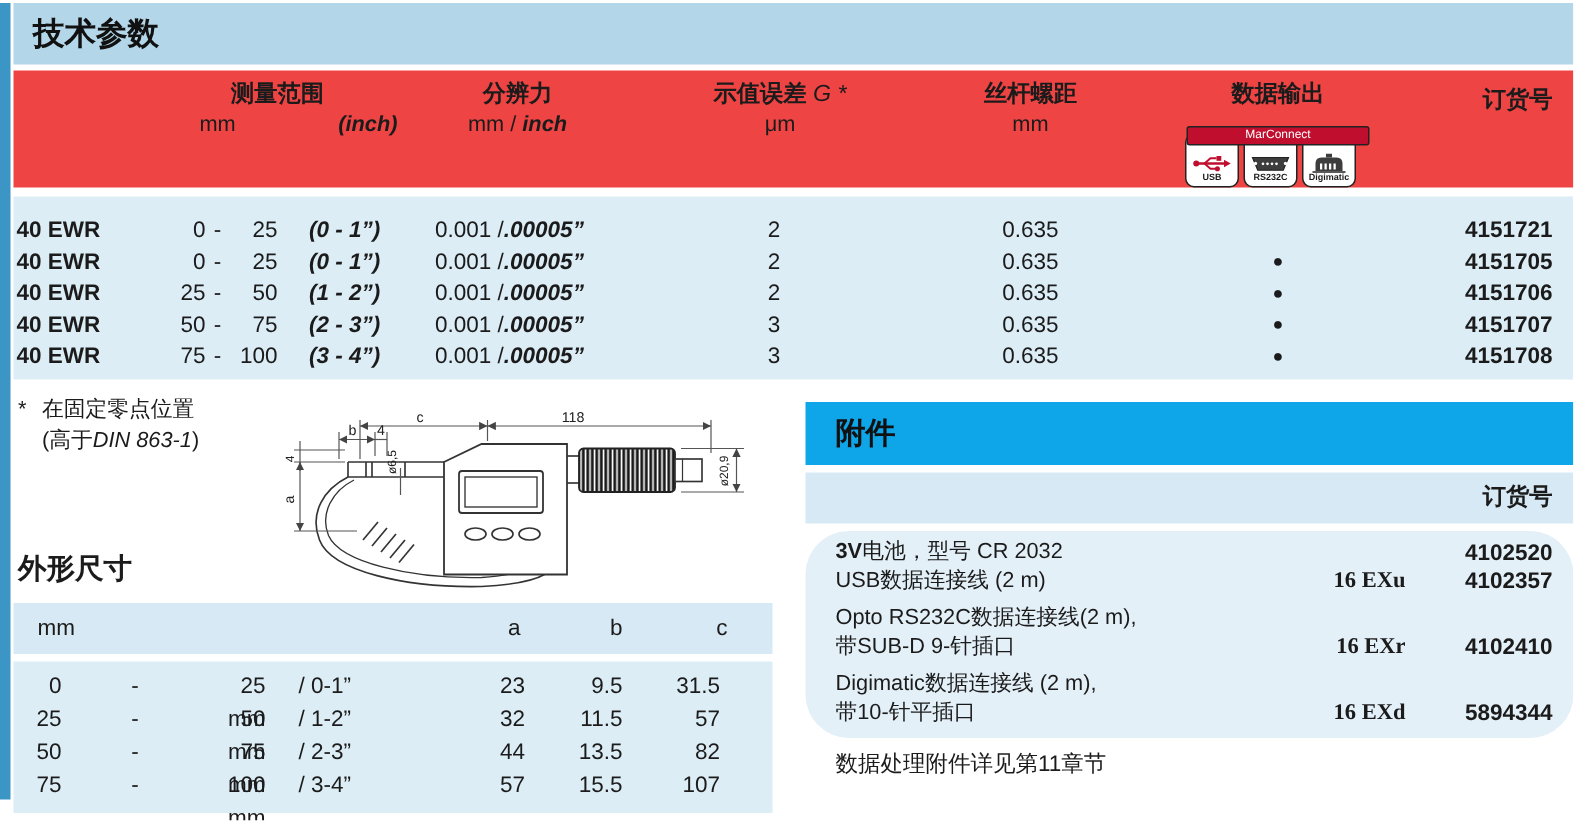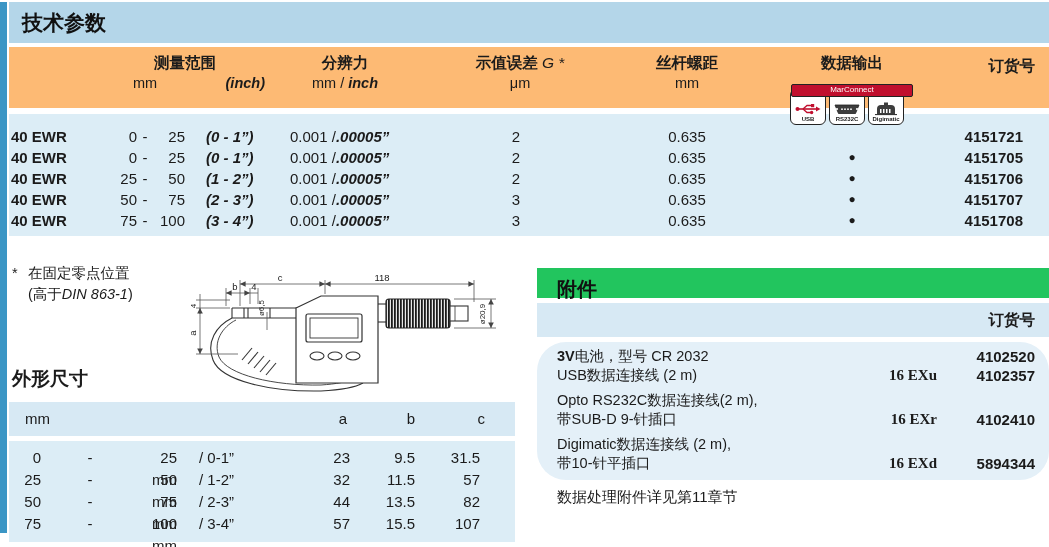--- a/index.html
+++ b/index.html
@@ -4,21 +4,21 @@
 <style>
   html,body{margin:0;padding:0;background:#fff;}
   .canvas{position:relative;width:1049px;height:547px;background:#fff;overflow:hidden;
     font-family:"Liberation Sans","DejaVu Sans",sans-serif;color:#1b1b1b;}
   .stripe{position:absolute;left:0;top:2px;width:7px;height:531px;background:#3b96c5;}
 
   
   .tech{position:absolute;left:9px;top:2px;width:1040px;}
   .band-title{height:41px;background:#b4d6e9;line-height:41px;padding-left:13px;
     font-size:21px;font-weight:bold;color:#111;}
-  .band-header{margin-top:4px;height:61px;background:#fdba74;position:relative;}
+  .band-header{margin-top:4px;height:78px;background:#ef4444;position:relative;}
   .band-rows{margin-top:6px;background:#dcedf6;padding:12px 0 5px 0;}
 
   .hbox{position:absolute;text-align:center;font-size:14.5px;}
   .hbox .l1{font-size:15.5px;font-weight:bold;display:block;line-height:22px;}
   .hbox .l2{display:block;line-height:18px;}
   .h-range{left:86px;top:5px;width:180px;}
   .h-range .l2{position:relative;height:18px;}
   .h-range .u-mm{position:absolute;left:38px;}
   .h-range .u-inch{position:absolute;right:10px;font-weight:bold;font-style:italic;}
   .h-res{left:271px;top:5px;width:130px;}
@@ -42,21 +42,21 @@
   .mc-label{font-size:6px;font-weight:bold;line-height:7px;}
 
   .trow{display:grid;grid-template-columns:70px 56px 16px 32px 8px 97px 140px 172px 170px 160px 1fr;
     padding-left:2px;height:21px;line-height:21px;font-size:15px;}
   .c-model{font-weight:bold;}
   .c-from,.c-to{text-align:right;}
   .c-dash{text-align:center;}
   .c-inch{padding-left:13px;font-weight:bold;font-style:italic;white-space:nowrap;}
   .c-err,.c-pitch{text-align:center;}
   .c-out{text-align:center;font-size:12px;}
-  .c-order{text-align:right;padding-right:26px;font-weight:bold;}
+  .c-order{text-align:right;padding-right:14px;font-weight:bold;}
 
   
   .footnote{position:absolute;left:12px;top:263px;font-size:14.5px;line-height:21px;}
   .footnote .star{display:inline-block;width:16px;}
   .footnote .ind{margin-left:16px;}
   .din-italic{font-style:italic;}
 
   
   .drawing{position:absolute;left:186px;top:256px;width:330px;height:142px;}
 
@@ -73,21 +73,21 @@
   .drow{display:grid;grid-template-columns:30px 98px 38px 22px 95px 56px 65px 65px;
     padding-left:2px;height:22px;line-height:22px;font-size:15px;}
   .d-from{text-align:right;}
   .d-dash{text-align:center;}
   .d-to{text-align:right;}
   .d-inch{grid-column:5;}
   .d-a,.d-b,.d-c{text-align:right;}
 
   
   .acc{position:absolute;left:537px;top:268px;width:512px;}
-  .acc-title{height:30px;background:#22c55e;line-height:42px;padding-left:20px;
+  .acc-title{height:42px;background:#0ea5e9;line-height:42px;padding-left:20px;
     font-size:20px;font-weight:bold;color:#111;}
   .acc-sub{margin-top:5px;height:34px;background:#d7e9f4;line-height:34px;text-align:right;
     padding-right:14px;font-size:15.5px;font-weight:bold;box-sizing:border-box;}
   .acc-body{margin-top:5px;background:#e4f0f8;padding:5px 0 7px 0;border-radius:29px;}
   .acc-item{display:grid;grid-template-columns:1fr 80px 112px;align-items:end;
     padding-left:20px;font-size:14.5px;line-height:19px;}
   .acc-item.multi{margin-top:6px;}
   .acc-name b{font-weight:bold;}
   .acc-code{text-align:right;font-weight:bold;font-size:15px;font-family:Liberation Serif, serif;}
   .acc-order{text-align:right;padding-right:14px;font-weight:bold;font-size:15px;}

